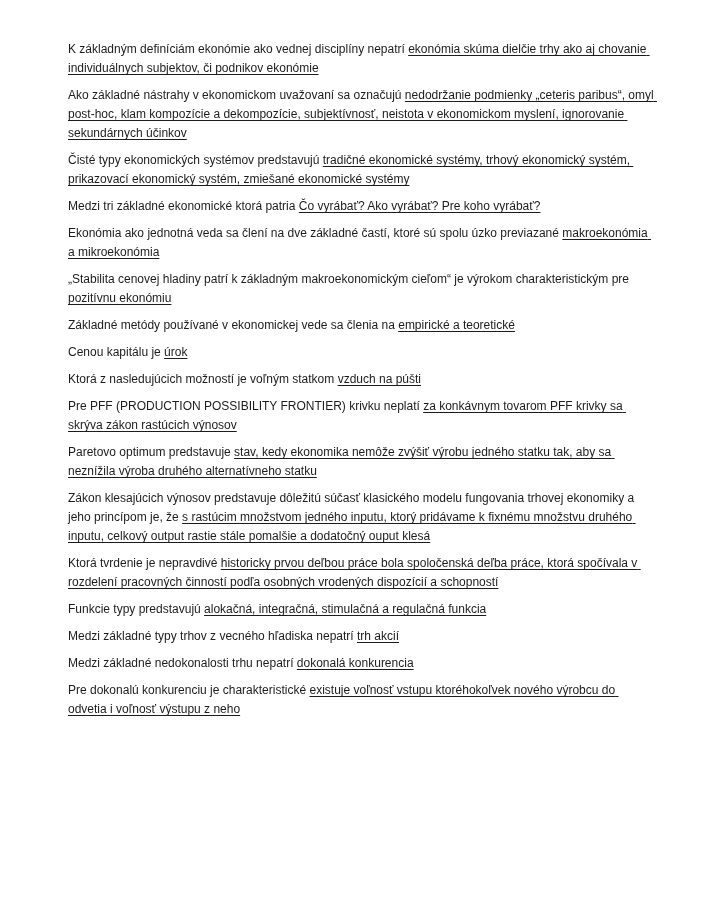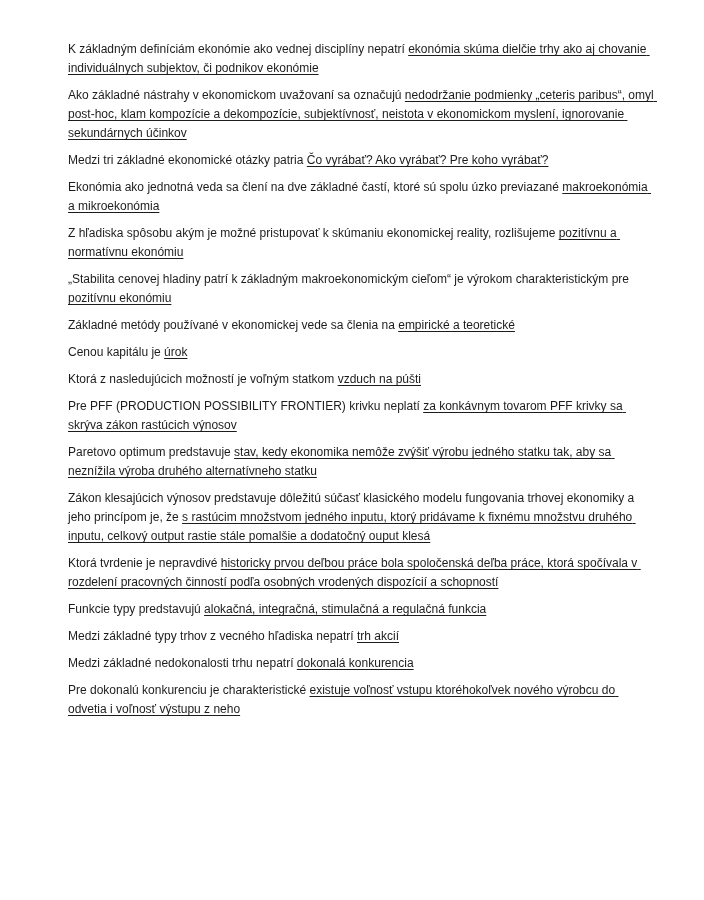--- a/index.html
+++ b/index.html
@@ -34,23 +34,23 @@
     text-decoration-skip-ink: none;
   }
 </style>
 </head>
 <body>
 
 <div class="page">
   <div>
     <p class="q"><span>K základným definíciám ekonómie ako vednej disciplíny nepatrí </span><span class="answer">ekonómia skúma dielčie trhy ako aj chovanie individuálnych subjektov, či podnikov ekonómie</span></p>
     <p class="q"><span>Ako základné nástrahy v ekonomickom uvažovaní sa označujú </span><span class="answer">nedodržanie podmienky „ceteris paribus“, omyl post-hoc, klam kompozície a dekompozície, subjektívnosť, neistota v ekonomickom myslení, ignorovanie sekundárnych účinkov</span></p>
-    <p class="q"><span>Medzi tri základné ekonomické otázky patria </span><span class="answer">Čo vyrábať? Ako vyrábať? Pre koho vyrábať?</span></p>
+    <p class="q"><span>Čisté typy ekonomických systémov predstavujú </span><span class="answer">tradičné ekonomické systémy, trhový ekonomický systém, prikazovací ekonomický systém, zmiešané ekonomické systémy</span></p>
+    <p class="q"><span>Medzi tri základné ekonomické ktorá patria </span><span class="answer">Čo vyrábať? Ako vyrábať? Pre koho vyrábať?</span></p>
     <p class="q"><span>Ekonómia ako jednotná veda sa člení na dve základné častí, ktoré sú spolu úzko previazané </span><span class="answer">makroekonómia a mikroekonómia</span></p>
-    <p class="q"><span>Z hľadiska spôsobu akým je možné pristupovať k skúmaniu ekonomickej reality, rozlišujeme </span><span class="answer">pozitívnu a normatívnu ekonómiu</span></p>
     <p class="q"><span>„Stabilita cenovej hladiny patrí k základným makroekonomickým cieľom“ je výrokom charakteristickým pre </span><span class="answer">pozitívnu ekonómiu</span></p>
     <p class="q"><span>Základné metódy používané v ekonomickej vede sa členia na </span><span class="answer">empirické a teoretické</span></p>
     <p class="q"><span>Cenou kapitálu je </span><span class="answer">úrok</span></p>
     <p class="q"><span>Ktorá z nasledujúcich možností je voľným statkom </span><span class="answer">vzduch na púšti</span></p>
     <p class="q"><span>Pre PFF (PRODUCTION POSSIBILITY FRONTIER) krivku neplatí </span><span class="answer">za konkávnym tovarom PFF krivky sa skrýva zákon rastúcich výnosov</span></p>
     <p class="q"><span>Paretovo optimum predstavuje </span><span class="answer">stav, kedy ekonomika nemôže zvýšiť výrobu jedného statku tak, aby sa neznížila výroba druhého alternatívneho statku</span></p>
     <p class="q"><span>Zákon klesajúcich výnosov predstavuje dôležitú súčasť klasického modelu fungovania trhovej ekonomiky a jeho princípom je, že </span><span class="answer">s rastúcim množstvom jedného inputu, ktorý pridávame k fixnému množstvu druhého inputu, celkový output rastie stále pomalšie a dodatočný ouput klesá</span></p>
     <p class="q"><span>Ktorá tvrdenie je nepravdivé </span><span class="answer">historicky prvou deľbou práce bola spoločenská deľba práce, ktorá spočívala v rozdelení pracovných činností podľa osobných vrodených dispozícií a schopností</span></p>
     <p class="q"><span>Funkcie typy predstavujú </span><span class="answer">alokačná, integračná, stimulačná a regulačná funkcia</span></p>
     <p class="q"><span>Medzi základné typy trhov z vecného hľadiska nepatrí </span><span class="answer">trh akcií</span></p>

